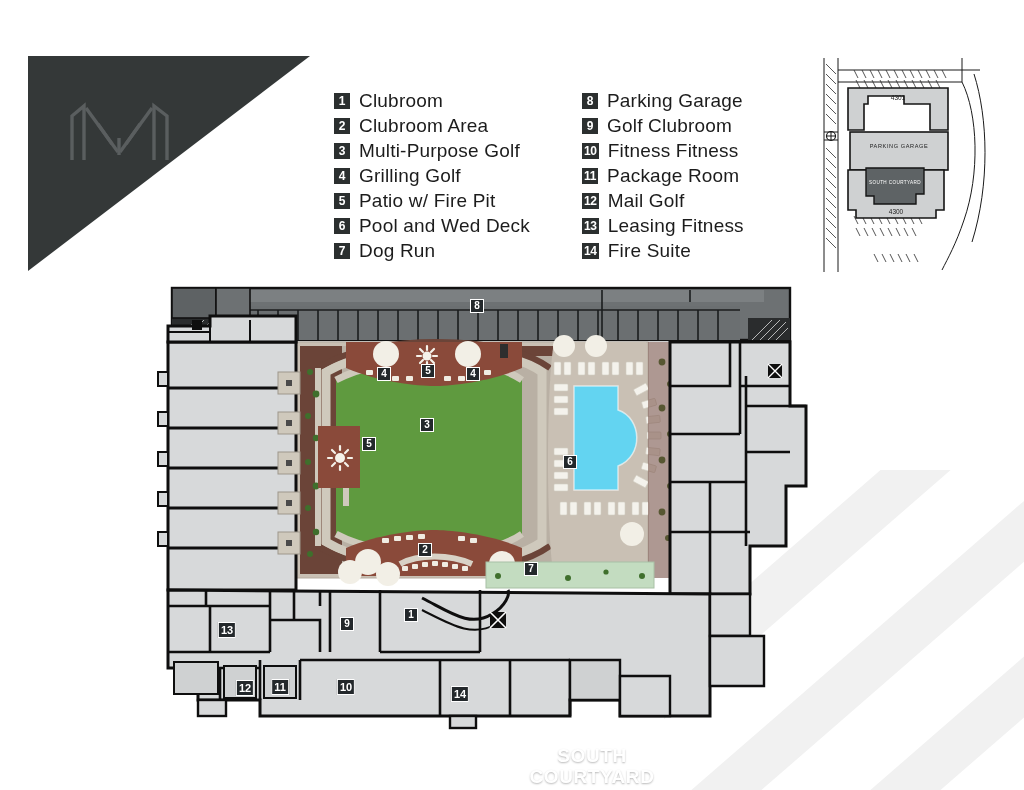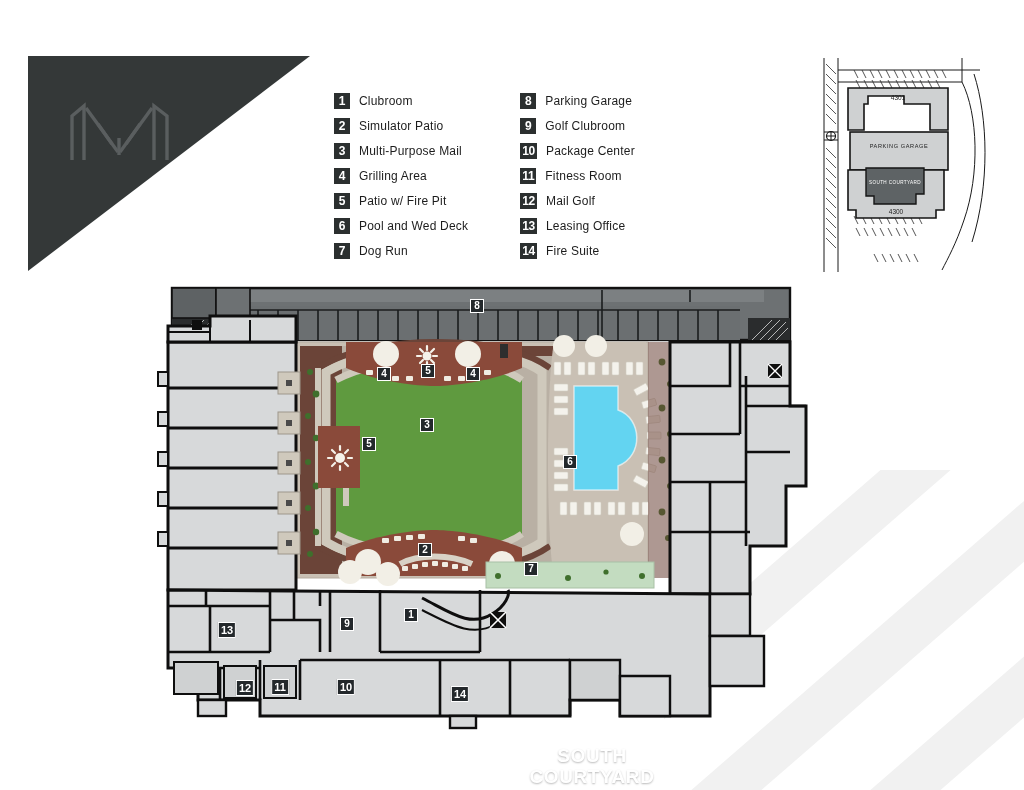--- a/index.html
+++ b/index.html
@@ -74,21 +74,21 @@
     display: flex;
     align-items: center;
     justify-content: center;
     min-width: 16px;
     height: 16px;
     padding: 0 2px;
     font-family: "Liberation Sans", sans-serif;
     letter-spacing: -0.3px;
   }
   .legend-label {
-    font-size: 12px;
+    font-size: 19px;
     color: #1c1c1c;
     font-family: "Liberation Sans", sans-serif;
     letter-spacing: 0.2px;
     white-space: nowrap;
   }
 
   
   #inset-map {
     position: absolute;
     left: 812px; top: 44px;
@@ -163,29 +163,29 @@
 
   <div id="legend">
 
     <div class="legend-col">
       <div class="legend-row">
         <span class="badge">1</span>
         <span class="legend-label">Clubroom</span>
       </div>
       <div class="legend-row">
         <span class="badge">2</span>
-        <span class="legend-label">Simulator Patio</span>
+        <span class="legend-label">Clubroom Area</span>
       </div>
       <div class="legend-row">
         <span class="badge">3</span>
-        <span class="legend-label">Multi-Purpose Mail</span>
+        <span class="legend-label">Multi-Purpose Golf</span>
       </div>
       <div class="legend-row">
         <span class="badge">4</span>
-        <span class="legend-label">Grilling Area</span>
+        <span class="legend-label">Grilling Golf</span>
       </div>
       <div class="legend-row">
         <span class="badge">5</span>
         <span class="legend-label">Patio w/ Fire Pit</span>
       </div>
       <div class="legend-row">
         <span class="badge">6</span>
         <span class="legend-label">Pool and Wed Deck</span>
       </div>
       <div class="legend-row">
@@ -198,33 +198,33 @@
       <div class="legend-row">
         <span class="badge">8</span>
         <span class="legend-label">Parking Garage</span>
       </div>
       <div class="legend-row">
         <span class="badge">9</span>
         <span class="legend-label">Golf Clubroom</span>
       </div>
       <div class="legend-row">
         <span class="badge">10</span>
-        <span class="legend-label">Package Center</span>
+        <span class="legend-label">Fitness Fitness</span>
       </div>
       <div class="legend-row">
         <span class="badge">11</span>
-        <span class="legend-label">Fitness Room</span>
+        <span class="legend-label">Package Room</span>
       </div>
       <div class="legend-row">
         <span class="badge">12</span>
         <span class="legend-label">Mail Golf</span>
       </div>
       <div class="legend-row">
         <span class="badge">13</span>
-        <span class="legend-label">Leasing Office</span>
+        <span class="legend-label">Leasing Fitness</span>
       </div>
       <div class="legend-row">
         <span class="badge">14</span>
         <span class="legend-label">Fire Suite</span>
       </div>
     </div>
 
   </div>
 
   <svg id="inset-map" viewBox="0 0 192 242">

